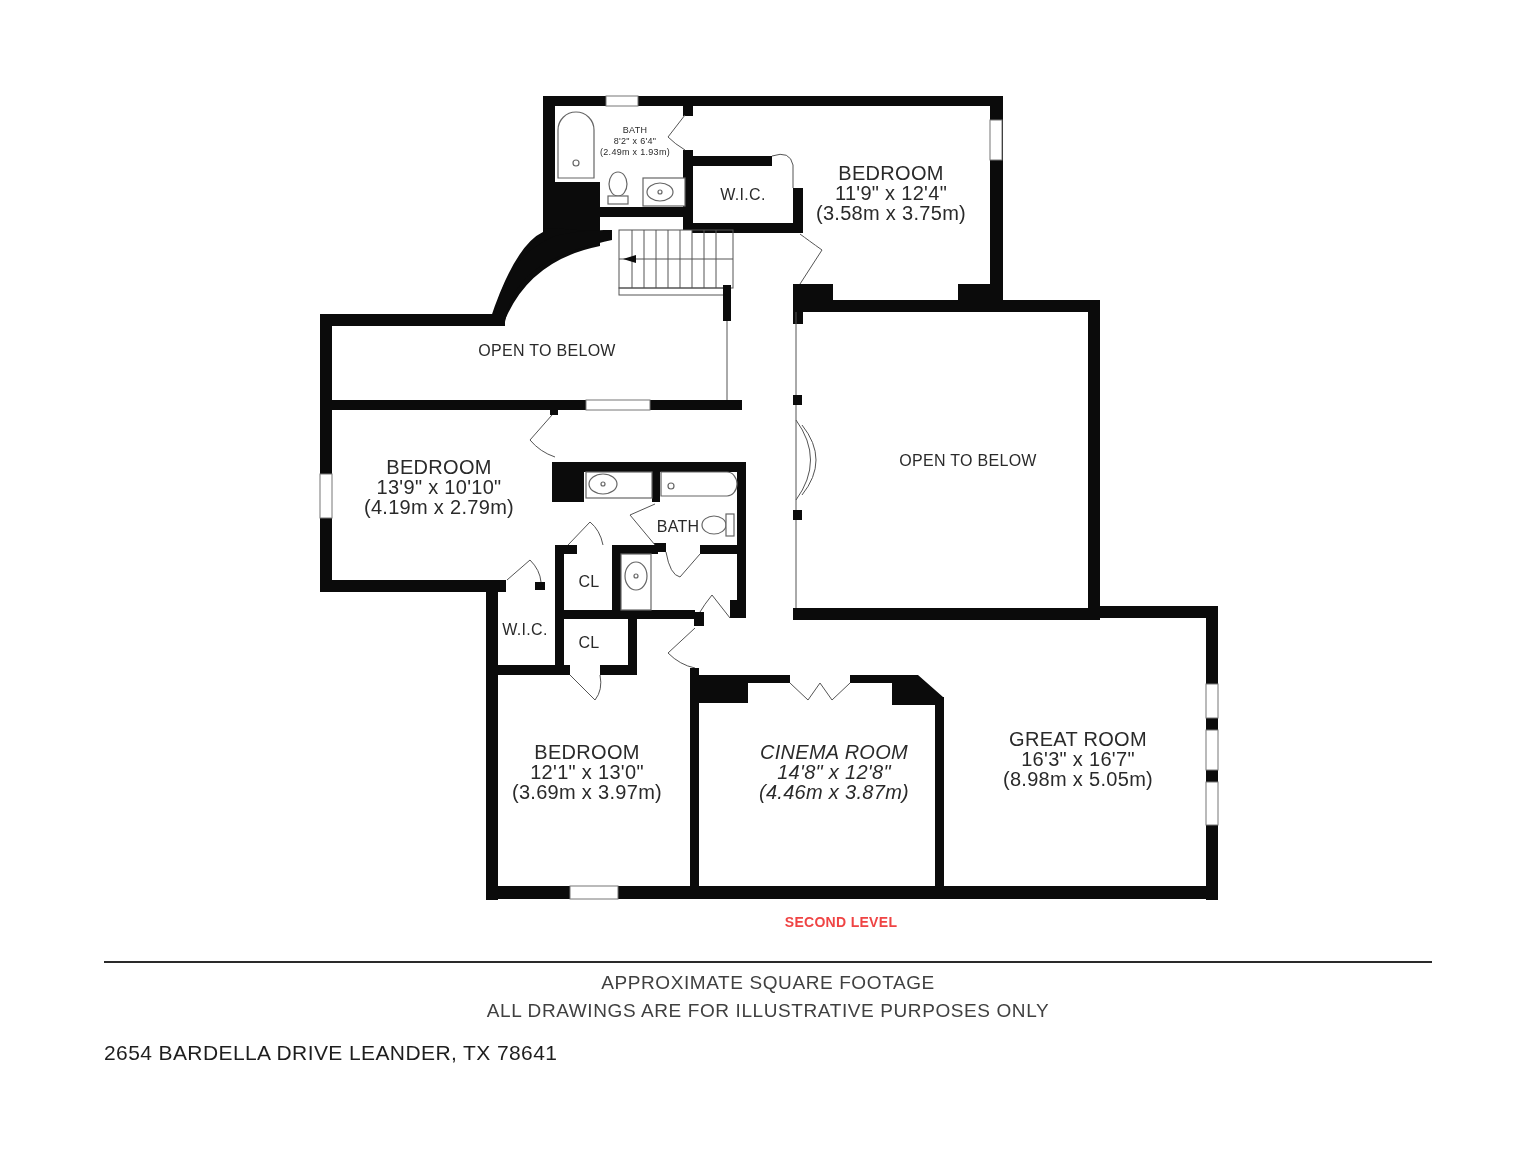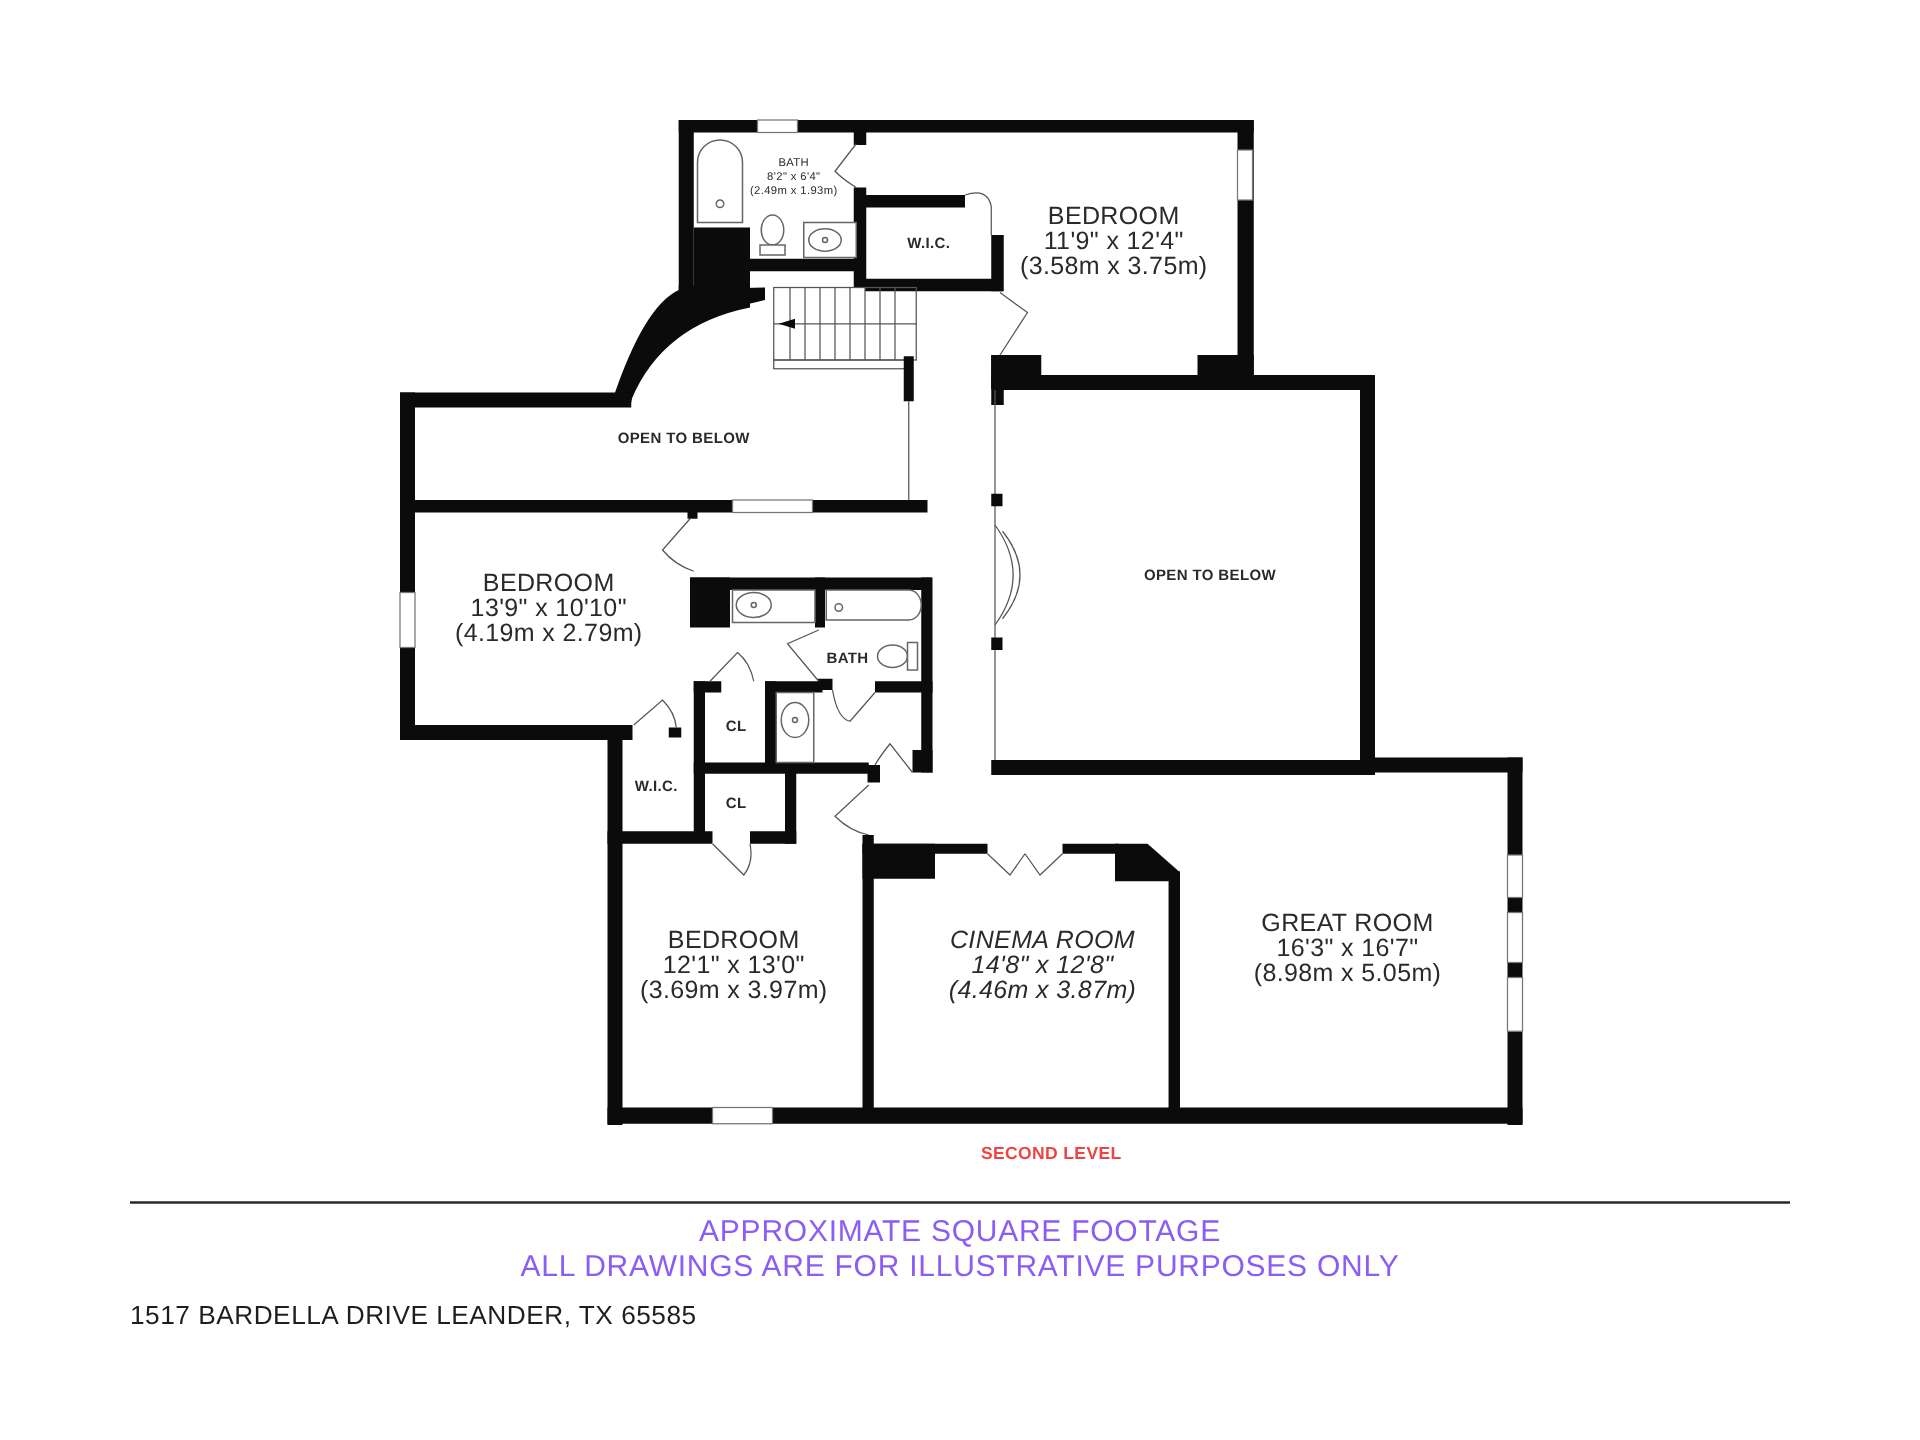--- a/index.html
+++ b/index.html
@@ -5,29 +5,29 @@
   html, body { margin: 0; padding: 0; background: #ffffff; }
   body { width: 1536px; height: 1152px; position: relative; overflow: hidden;
          font-family: "Liberation Sans", "DejaVu Sans", sans-serif; color: #222; }
   #plan { position: absolute; left: 0; top: 0; width: 1536px; height: 1152px; }
   .wall { fill: #0b0b0b; }
   .thin { fill: none; stroke: #555; stroke-width: 1; }
   .win { fill: #fff; stroke: #777; stroke-width: 1; }
   .fix { fill: #fff; stroke: #666; stroke-width: 1.2; }
   .lbl { position: absolute; text-align: center; transform: translateX(-50%);
          white-space: nowrap; color: #2a2a2a; font-size: 20px; line-height: 20px; letter-spacing: 0.3px; }
-  .lbl.sm { font-size: 12px; line-height: 15px; font-weight: bold; }
+  .lbl.sm { font-size: 16px; line-height: 15px; }
   .lbl.xs { font-size: 9px; line-height: 11px; }
   .lbl .name { display: block; }
   .lbl .dim { display: block; }
   #level-title { position: absolute; left: 841px; top: 914px; transform: translateX(-50%);
                  font-weight: bold; font-size: 14px; color: #ef4444; letter-spacing: 0.3px; }
   #rule { position: absolute; left: 104px; top: 961px; width: 1328px; height: 2px; background: #2a2a2a; }
   .disc { position: absolute; left: 768px; transform: translateX(-50%); white-space: nowrap;
-          color: #8b5cf6; font-size: 24px; letter-spacing: 0.6px; }
+          color: #404040; font-size: 19px; letter-spacing: 0.6px; }
   #disc1 { top: 972px; }
   #disc2 { top: 1000px; text-align: right; }
   #address { position: absolute; left: 104px; top: 1041px; font-size: 21px; color: #1e1e1e; letter-spacing: 0.4px; }
 </style>
 </head>
 <body>
 
 <svg id="plan" viewBox="0 0 1536 1152" xmlns="http://www.w3.org/2000/svg">
 
   <g>
@@ -228,13 +228,13 @@
 <div class="lbl" style="left:1078px; top:729px;">
   <span class="name">GREAT ROOM</span>
   <span class="dim">16'3" x 16'7"</span>
   <span class="dim">(8.98m x 5.05m)</span>
 </div>
 
 <div id="level-title">SECOND LEVEL</div>
 <div id="rule"></div>
 <div id="disc1" class="disc">APPROXIMATE SQUARE FOOTAGE</div>
 <div id="disc2" class="disc">ALL DRAWINGS ARE FOR ILLUSTRATIVE PURPOSES ONLY</div>
-<div id="address">1517 BARDELLA DRIVE LEANDER, TX 65585</div>
+<div id="address">2654 BARDELLA DRIVE LEANDER, TX 78641</div>
 
 </body></html>

